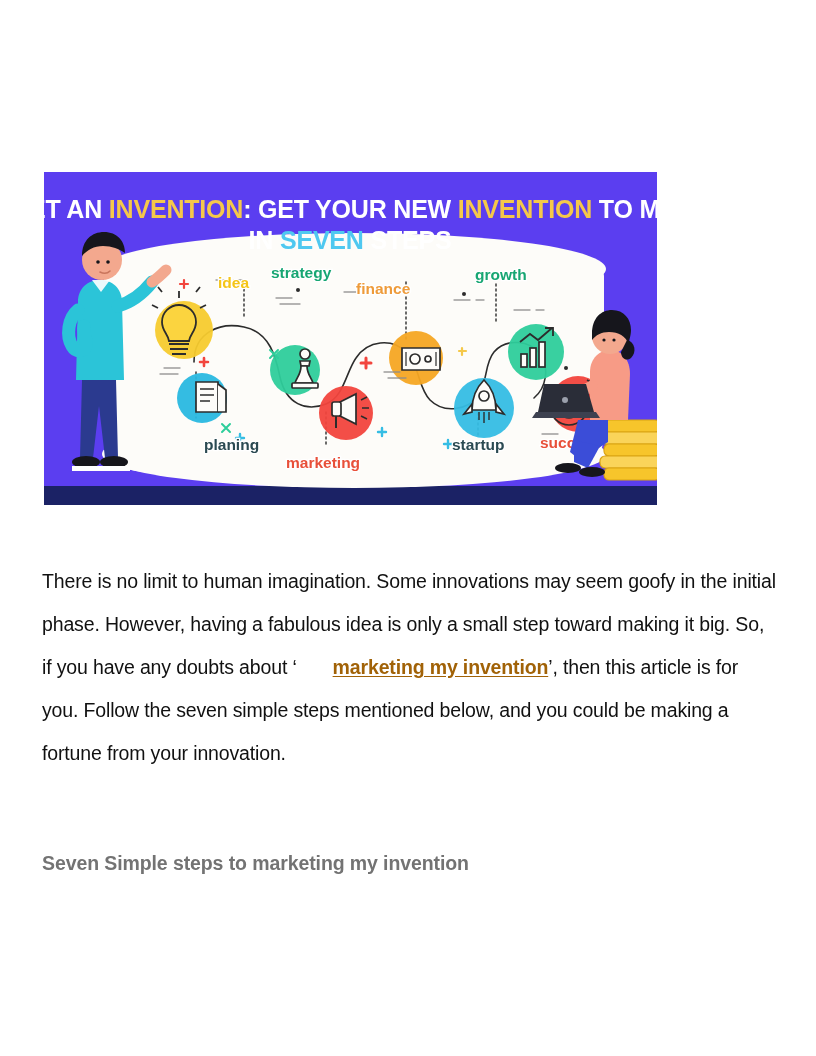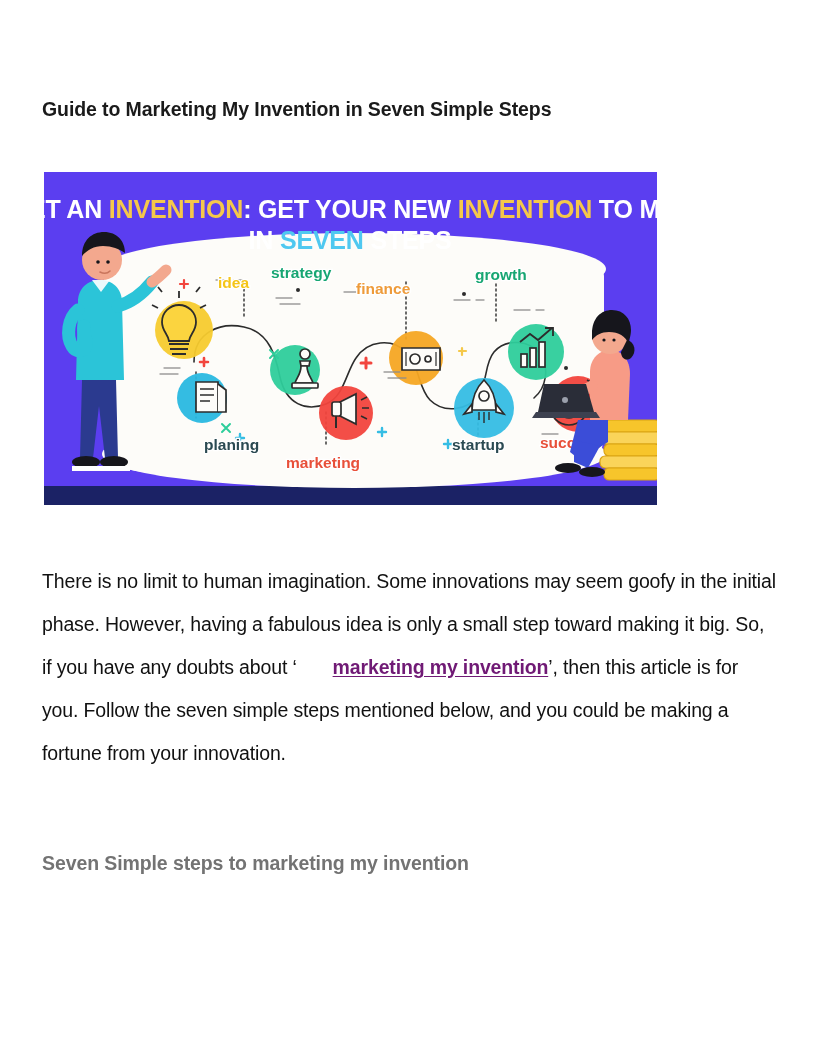--- a/index.html
+++ b/index.html
@@ -53,21 +53,21 @@
   
   .body-para {
     font-size: 19.5px;
     line-height: 43px;
     margin: 0;
     color: #111111;
     letter-spacing: -0.15px;
     width: 735px;
   }
   .inline-link {
-    color: #701a75;
+    color: #a16207;
     font-weight: bold;
     text-decoration: underline;
     text-underline-offset: 2px;
     padding-left: 36px;
   }
 
   
   .figure-wrap {
     position: absolute;
     left: 44px;
@@ -291,23 +291,20 @@
           <g>
             <path d="M500 212 l42 0 l8 28 l-56 0 z" fill="#2A2D38"></path>
             <circle cx="521" cy="228" r="3" fill="#9BA0AC"></circle>
             <path d="M492 240 l60 0 l4 6 l-68 0 z" fill="#3D4150"></path>
           </g>
         </g>
       </g>
     </svg>
   </div>
 
-  <div class="content">
-    <h1 class="doc-title">Guide to Marketing My Invention in Seven Simple Steps</h1>
-  </div>
 
   <div style="position:absolute; left:42px; top:560px; width:740px;">
     <p class="body-para"><span>There is no limit to human imagination. Some innovations may seem goofy in the initial phase. However, having a fabulous idea is only a small step toward making it big. So, if you have any doubts about ‘</span><a class="inline-link" href="#">marketing my invention</a><span>’, then this article is for you. Follow the seven simple steps mentioned below, and you could be making a fortune from your innovation.</span></p>
   </div>
 
   <div style="position:absolute; left:42px; top:850px; width:740px;">
     <h2 class="sub-heading">Seven Simple steps to marketing my invention</h2>
   </div>
 
 </div>

